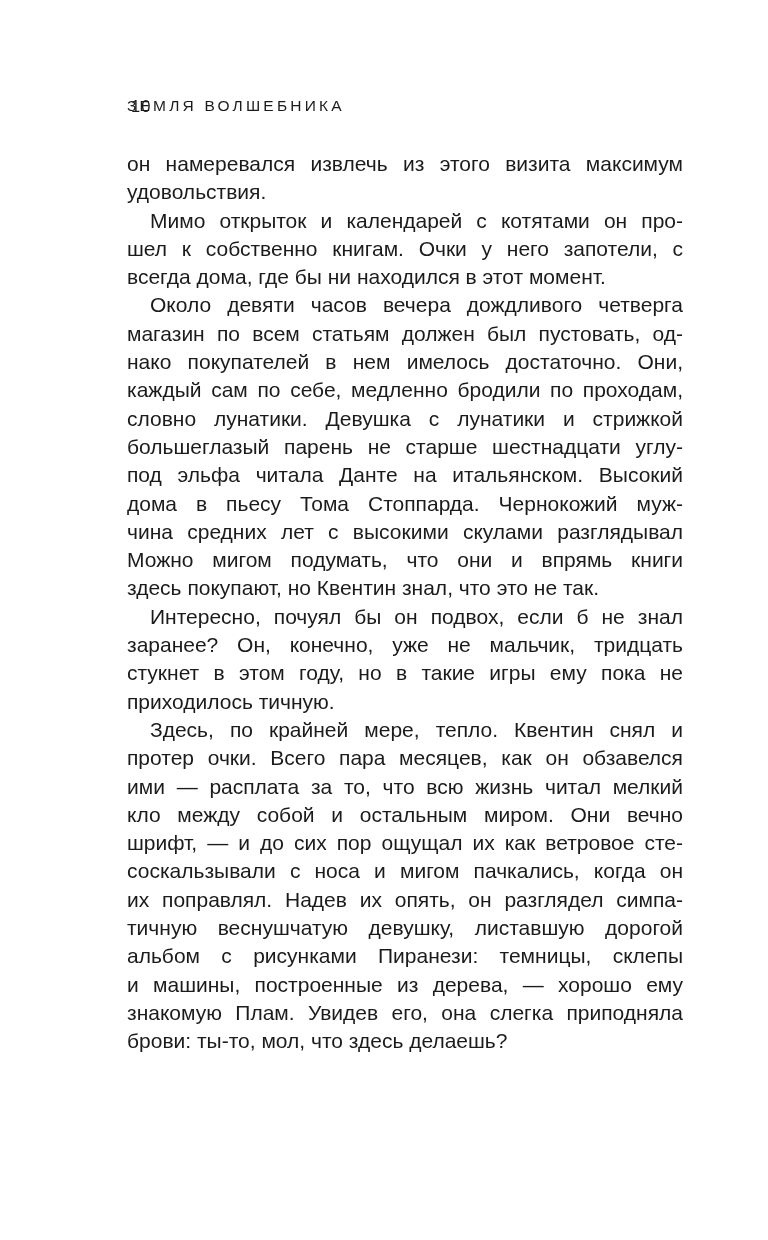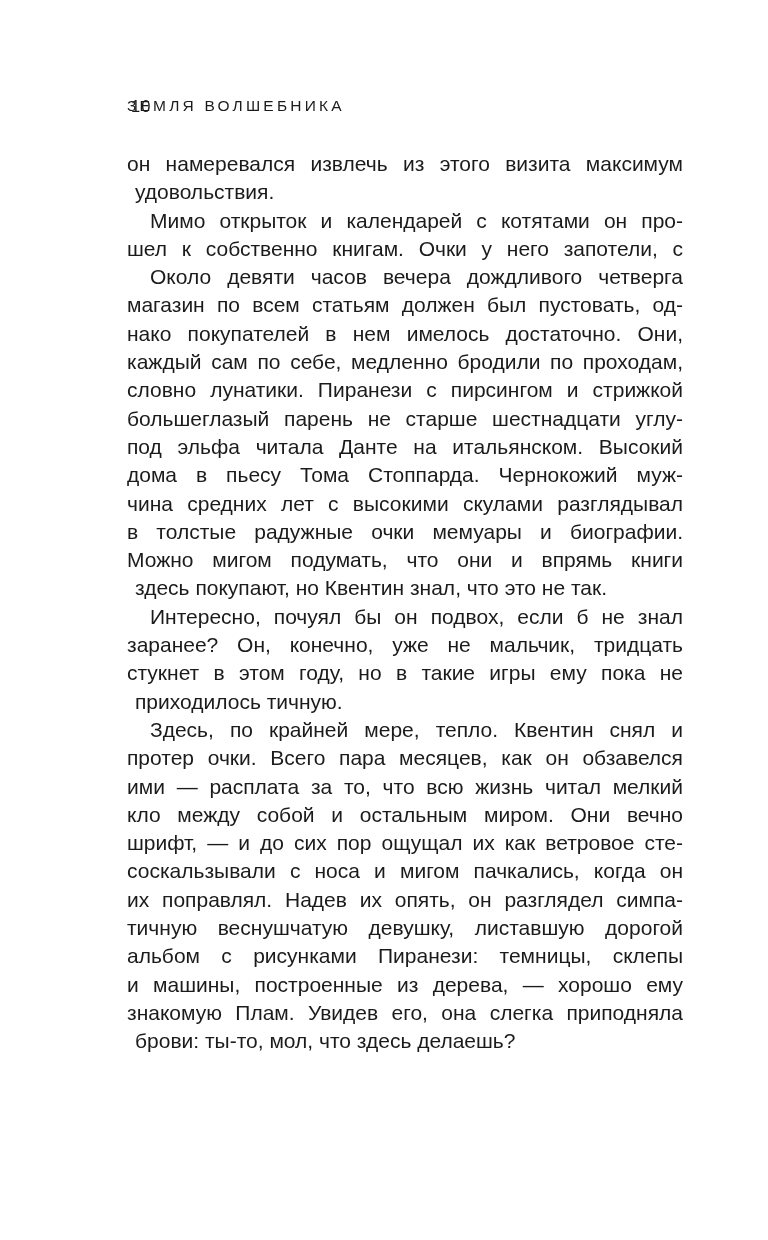--- a/index.html
+++ b/index.html
@@ -48,49 +48,48 @@
   }
   .text-line {
     text-align: justify;
     text-align-last: justify;
     text-justify: inter-word;
     height: 28.3px;
     overflow: visible;
   }
   .text-line.para-end {
     text-align-last: left;
-    margin-left: 8px;
   }
   .text-line.para-start {
     text-indent: 23px;
   }
 </style>
 </head>
 <body>
 
 <div class="page">
   <header class="running-head">
     <span class="page-number">10</span>
     <span class="running-title">ЗЕМЛЯ ВОЛШЕБНИКА</span>
   </header>
   <main class="text-column">
       <div class="text-line">он намеревался извлечь из этого визита максимум</div>
       <div class="text-line para-end">удовольствия.</div>
       <div class="text-line para-start">Мимо открыток и календарей с котятами он про-</div>
       <div class="text-line">шел к собственно книгам. Очки у него запотели, с</div>
+      <div class="text-line para-end">всегда дома, где бы ни находился в этот момент.</div>
       <div class="text-line para-start">Около девяти часов вечера дождливого четверга</div>
       <div class="text-line">магазин по всем статьям должен был пустовать, од-</div>
       <div class="text-line">нако покупателей в нем имелось достаточно. Они,</div>
       <div class="text-line">каждый сам по себе, медленно бродили по проходам,</div>
-      <div class="text-line">словно лунатики. Пиранези с пирсингом и стрижкой</div>
+      <div class="text-line">словно лунатики. Девушка с лунатики и стрижкой</div>
       <div class="text-line">большеглазый парень не старше шестнадцати углу-</div>
       <div class="text-line">под эльфа читала Данте на итальянском. Высокий</div>
       <div class="text-line">дома в пьесу Тома Стоппарда. Чернокожий муж-</div>
       <div class="text-line">чина средних лет с высокими скулами разглядывал</div>
-      <div class="text-line">в толстые радужные очки мемуары и биографии.</div>
       <div class="text-line">Можно мигом подумать, что они и впрямь книги</div>
       <div class="text-line para-end">здесь покупают, но Квентин знал, что это не так.</div>
       <div class="text-line para-start">Интересно, почуял бы он подвох, если б не знал</div>
       <div class="text-line">заранее? Он, конечно, уже не мальчик, тридцать</div>
       <div class="text-line">стукнет в этом году, но в такие игры ему пока не</div>
       <div class="text-line para-end">приходилось тичную.</div>
       <div class="text-line para-start">Здесь, по крайней мере, тепло. Квентин снял и</div>
       <div class="text-line">протер очки. Всего пара месяцев, как он обзавелся</div>
       <div class="text-line">ими — расплата за то, что всю жизнь читал мелкий</div>
       <div class="text-line">кло между собой и остальным миром. Они вечно</div>

